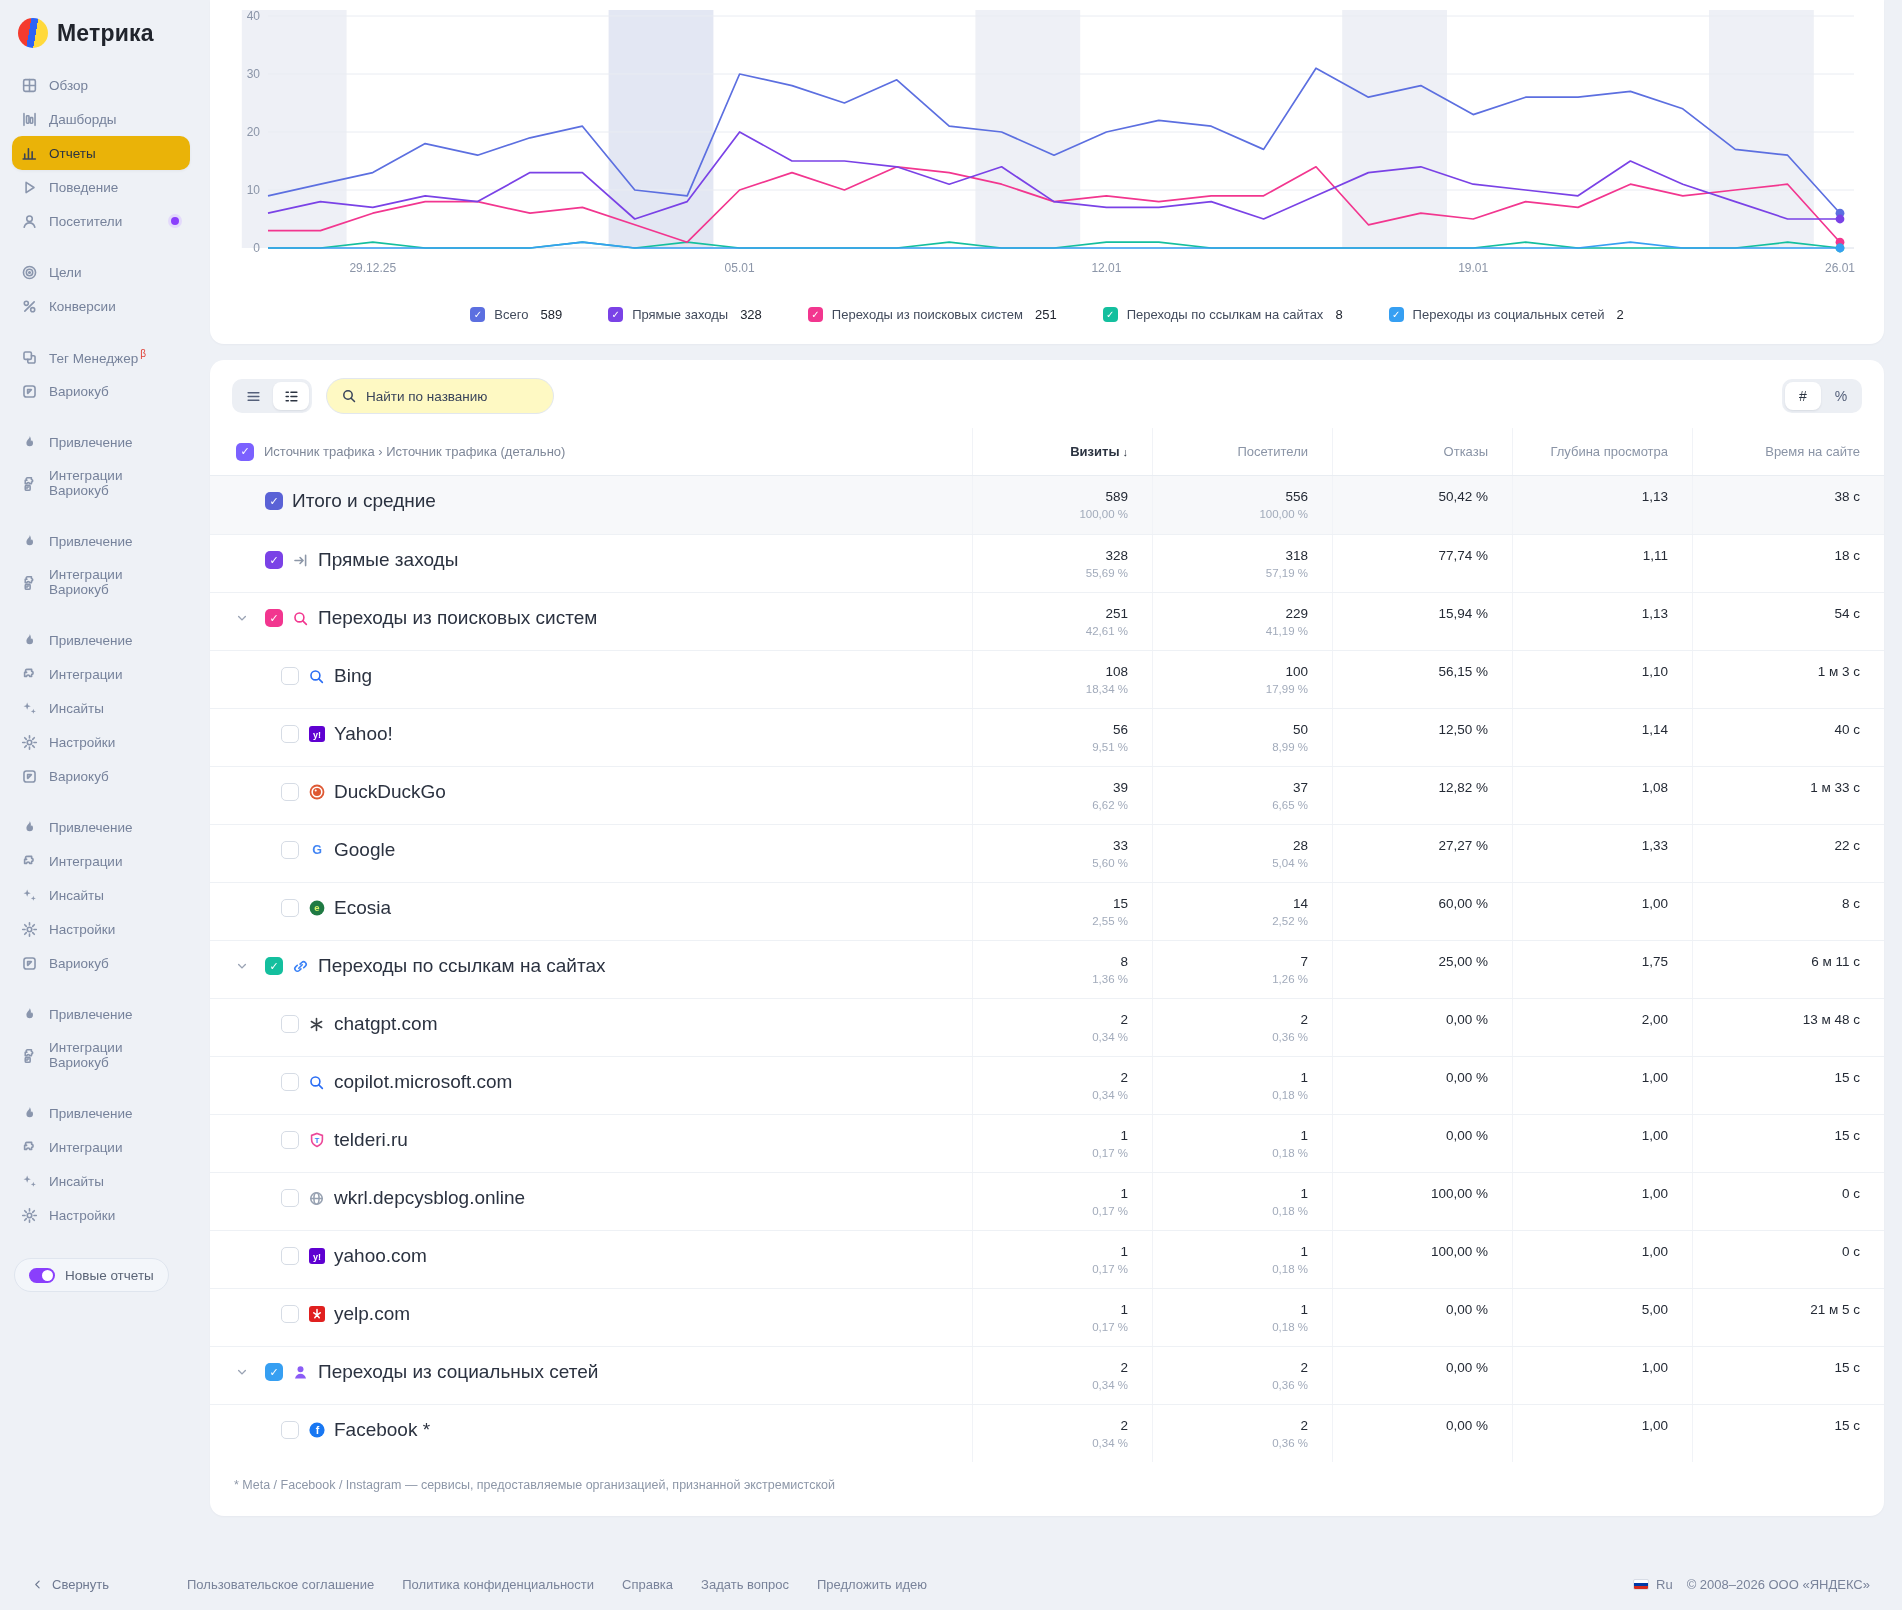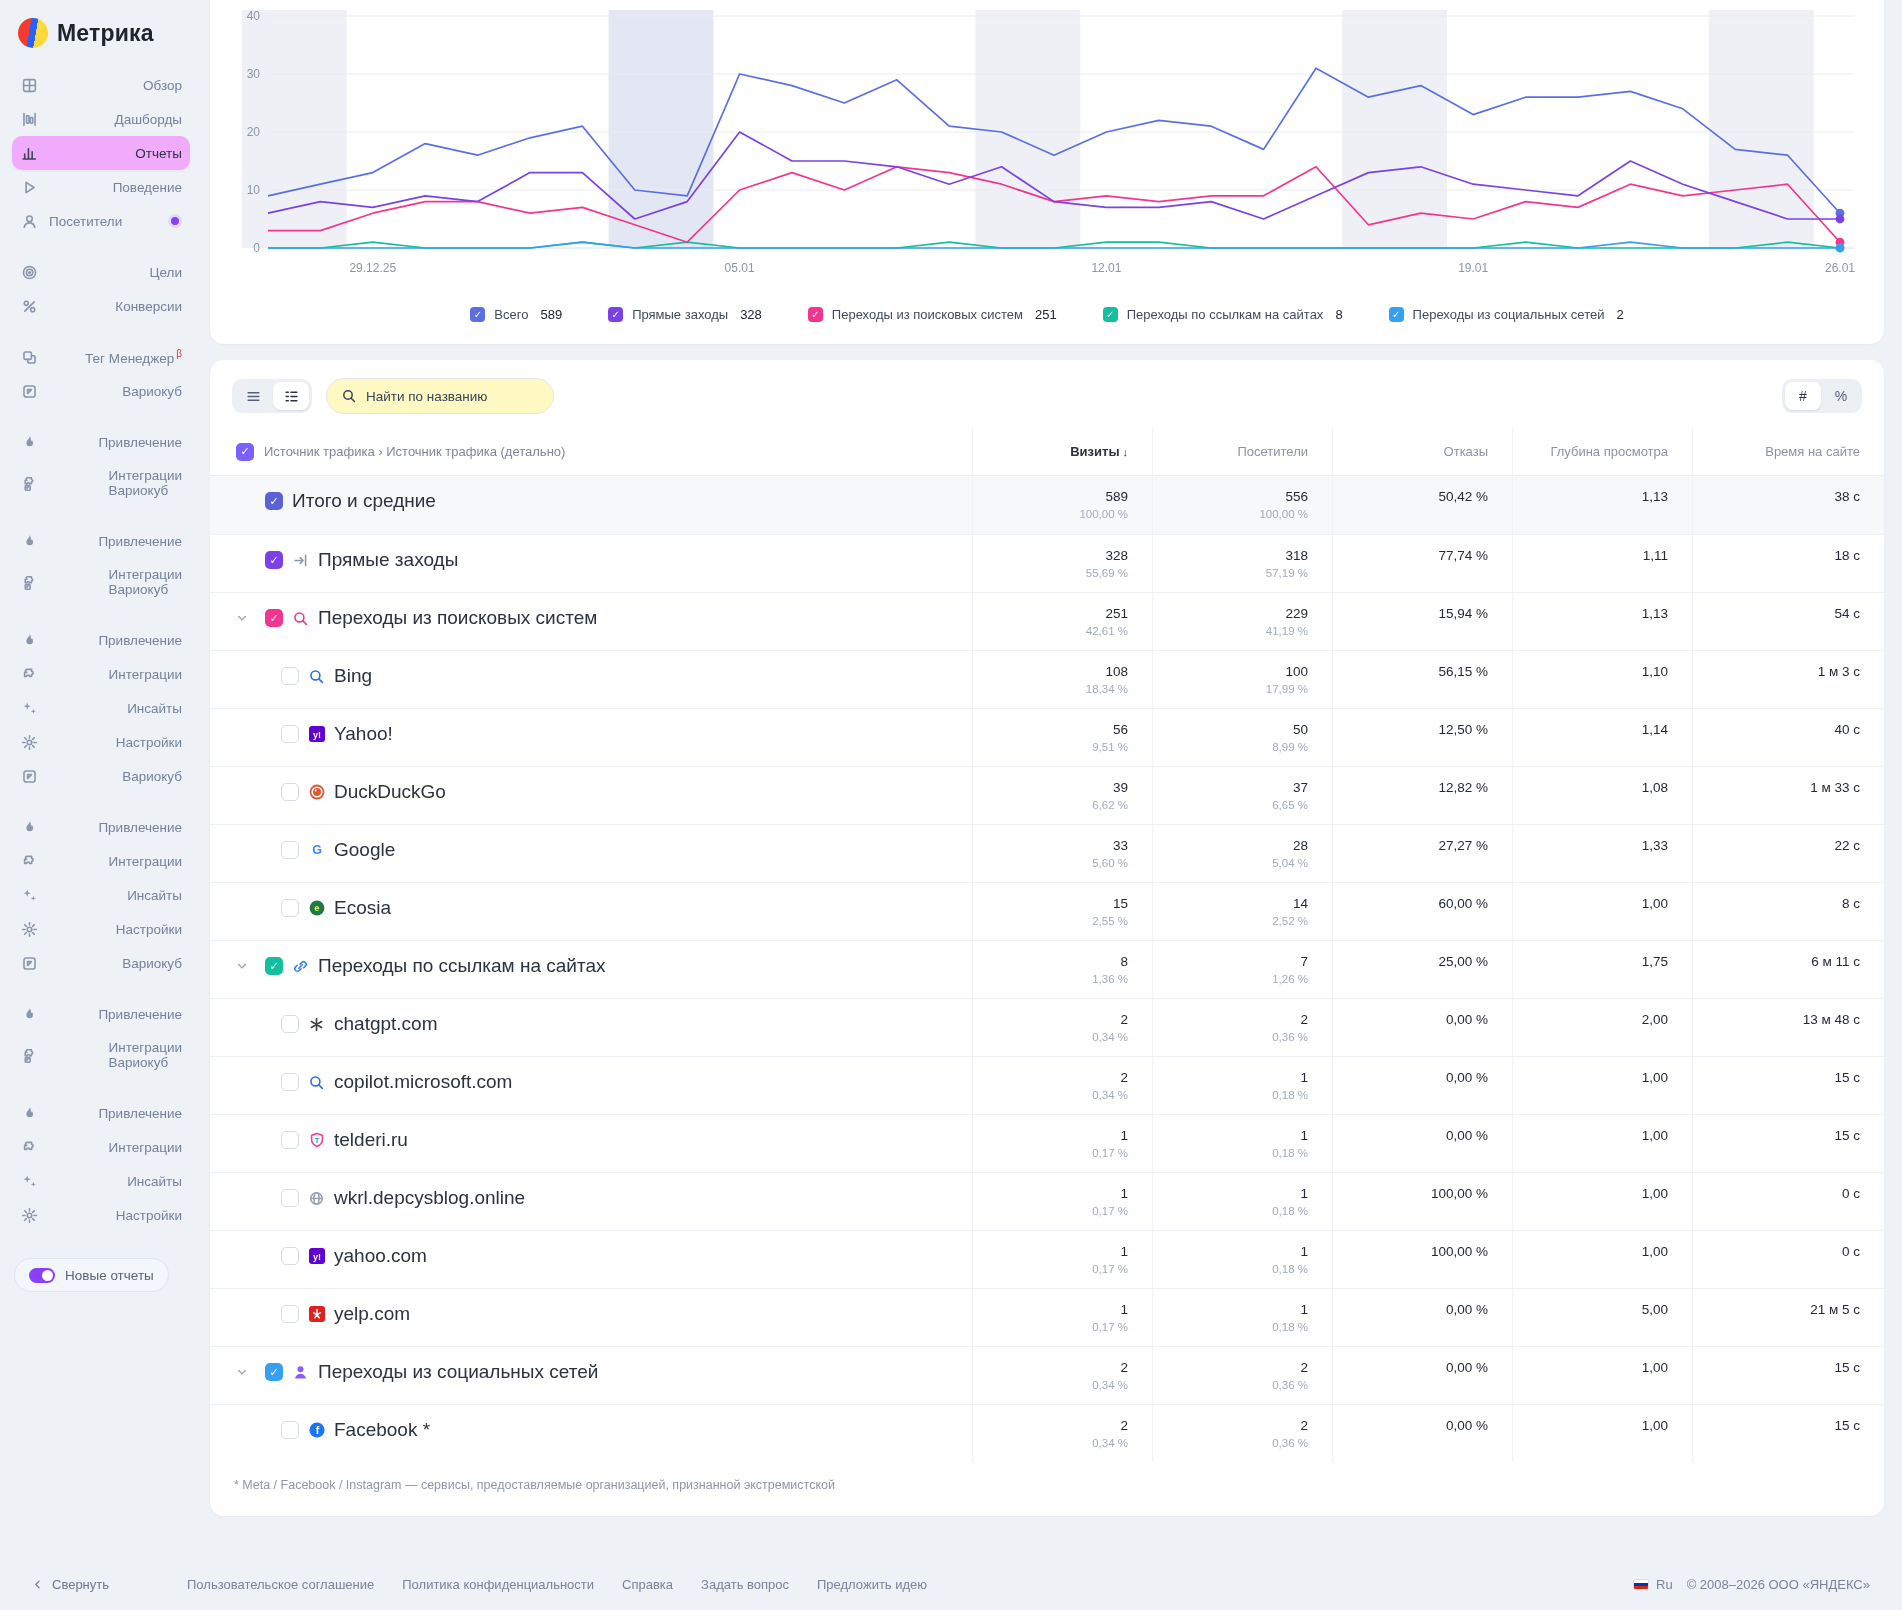--- a/index.html
+++ b/index.html
@@ -8,23 +8,23 @@
   .app { position:relative; width:1902px; height:1610px;padding-left:29px; }
 
   
   .sidebar { position:absolute; left:0; top:0; bottom:46px; width:196px; padding:14px 6px 0 12px; }
   .logo { display:flex; align-items:center; gap:9px; margin:4px 0 20px 6px; }
   .logo-mark { width:30px; height:30px; border-radius:50%;
     background:linear-gradient(100deg,#f43b2e 0 38%,#2c62f6 38% 58%,#ffd93b 58% 100%); }
   .logo-text { font-size:23px; font-weight:bold; color:#20242c; letter-spacing:.2px; }
   .nav-group { margin-bottom:17px; }
   .nav-item { display:flex; align-items:center; gap:11px; height:34px; padding:0 8px 0 8px;
-    border-radius:10px; color:#76829b; font-size:13.5px; cursor:pointer;justify-content:space-between; }
+    border-radius:10px; color:#76829b; font-size:13.5px; cursor:pointer; }
   .nav-item .icon { width:18px; height:18px; flex:0 0 18px; display:flex; align-items:center; justify-content:center; color:#8ب; color:#8a96ad; }
-  .nav-item.active { background:#f0abfc; color:#2c3442; box-shadow:0 1px 3px rgba(40,50,80,.06); }
+  .nav-item.active { background:#eab308; color:#2c3442; box-shadow:0 1px 3px rgba(40,50,80,.06); }
   .nav-item.active .icon { color:#3c4456; }
   .nav-item.twoline { height:48px; }
   .nav-lines { display:flex; flex-direction:column; line-height:15px; }
   .nav-badge { margin-left:auto; width:14px; height:14px; border-radius:50%; background:#e3d9fb;
     display:flex; align-items:center; justify-content:center; }
   .nav-badge i { width:8px; height:8px; border-radius:50%; background:#8a3ffc; }
   .beta { color:#e03e34; font-size:10px; vertical-align:super; margin-left:2px; }
   .new-reports { display:flex; align-items:center; gap:10px; height:34px; margin:26px 4px 0 2px;
     padding:0 14px; border:1px solid #dfe5ee; border-radius:18px; width:fit-content; cursor:pointer;
     color:#5b6577; font-size:13.5px; background:#f3f6fa; }

